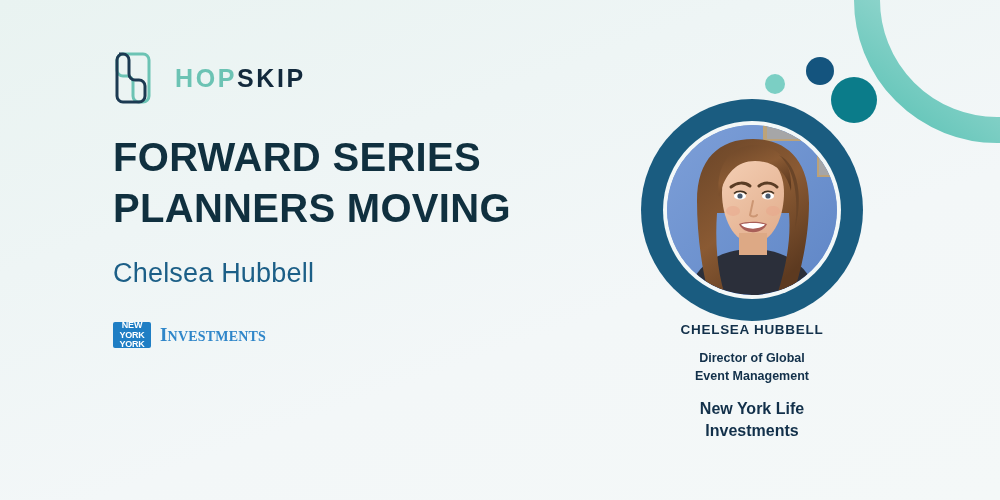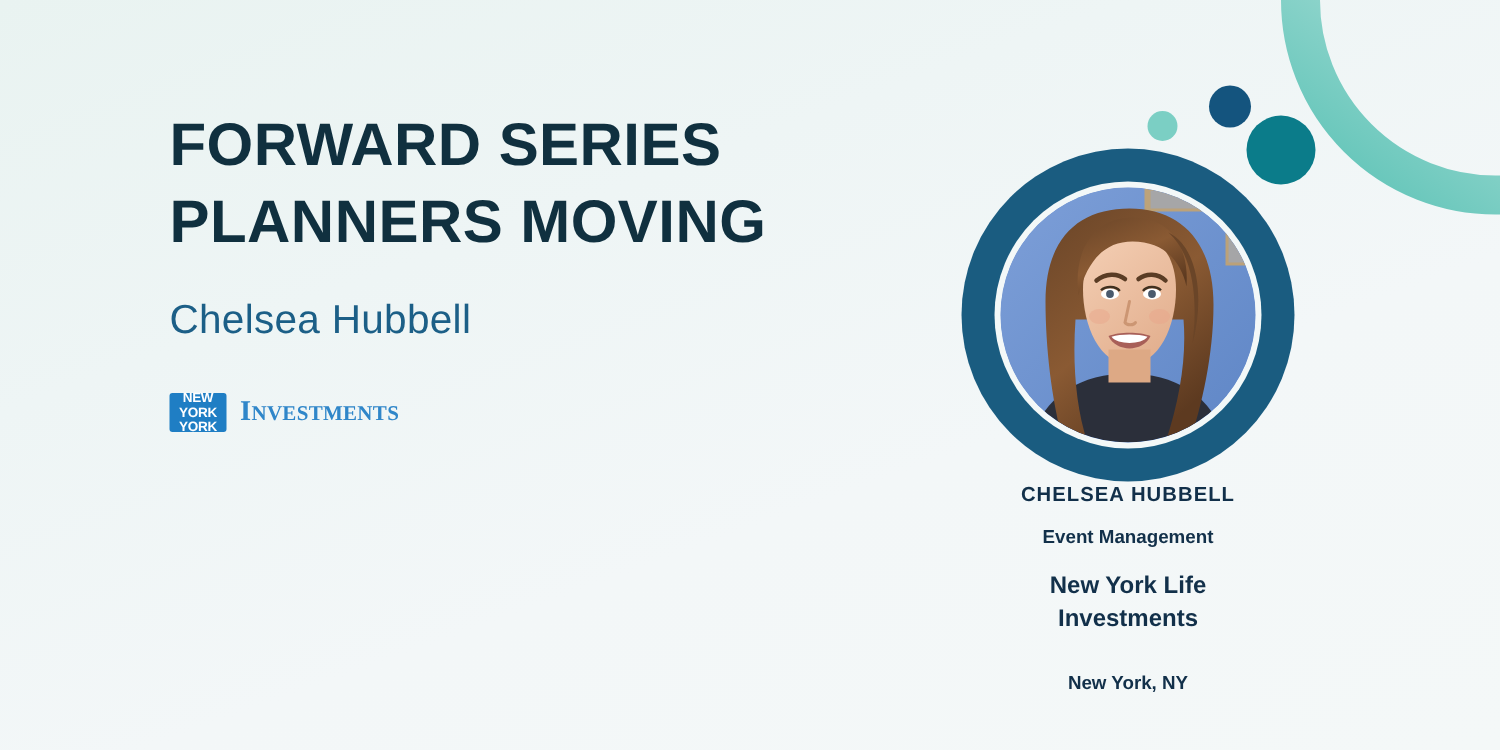--- a/index.html
+++ b/index.html
@@ -211,20 +211,31 @@
       <circle cx="185" cy="118" r="130" fill="none" stroke="url(#arcGrad)" stroke-width="26"></circle>
     </svg>
   </div>
 
   <div class="dot dot-small-teal"></div>
   <div class="dot dot-navy"></div>
   <div class="dot dot-teal"></div>
 
   <div class="left-col">
 
+    <div class="brand">
+      <div class="brand-mark">
+        <svg viewBox="0 0 46 54" xmlns="http://www.w3.org/2000/svg">
+          <path d="M14 3 H30 A6 6 0 0 1 36 9 V45 A6 6 0 0 1 30 51 H26 A6 6 0 0 1 20 45 V31 A6 6 0 0 0 14 25 H10 A6 6 0 0 1 4 19 V9 A6 6 0 0 1 10 3 Z" fill="none" stroke="#6cc3b4" stroke-width="3"></path>
+          <path d="M6 3 H10 A6 6 0 0 1 16 9 V23 A6 6 0 0 0 22 29 H26 A6 6 0 0 1 32 35 V45 A6 6 0 0 1 26 51 H10 A6 6 0 0 1 4 45 V9 A6 6 0 0 1 10 3 Z" fill="none" stroke="#1c3a52" stroke-width="3"></path>
+        </svg>
+      </div>
+      <div class="brand-word">
+        <span class="w-hop">HOP</span><span class="w-skip">SKIP</span>
+      </div>
+    </div>
 
     <div class="headline">
       <div>Forward Series</div>
       <div>Planners Moving</div>
     </div>
 
     <div class="subject-name">Chelsea Hubbell</div>
 
     <div class="company-logo">
       <div class="nyl-square">
@@ -295,22 +306,22 @@
           <ellipse cx="66" cy="86" rx="7" ry="5" fill="#e8a489" opacity="0.45"></ellipse>
           <ellipse cx="106" cy="86" rx="7" ry="5" fill="#e8a489" opacity="0.45"></ellipse>
         </g>
       </svg>
     </div>
   </div>
 
   <div class="caption">
     <div class="caption-name">CHELSEA HUBBELL</div>
     <div class="caption-role">
+      <div>Director of Global</div>
       <div>Event Management</div>
     </div>
     <div class="caption-company">
       <div>New York Life</div>
       <div>Investments</div>
     </div>
-    <div class="caption-location">New York, NY</div>
   </div>
 
 </div>
 
 </body></html>

